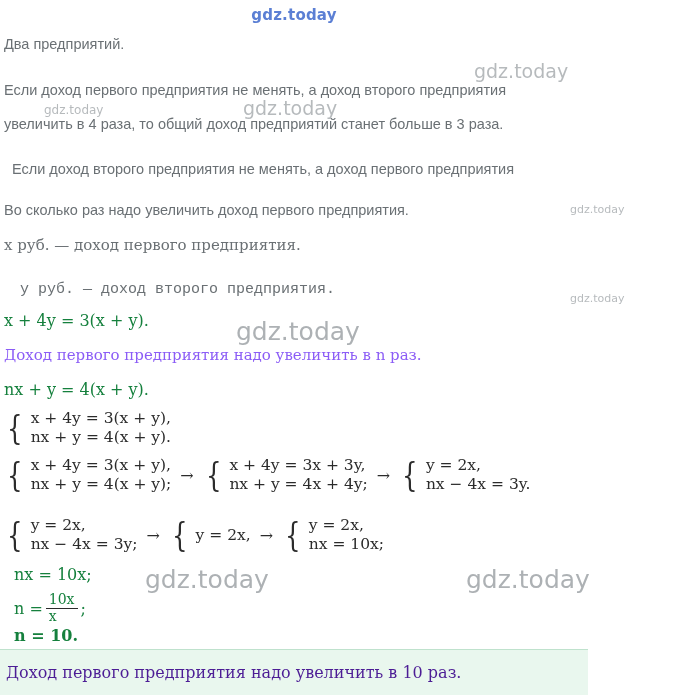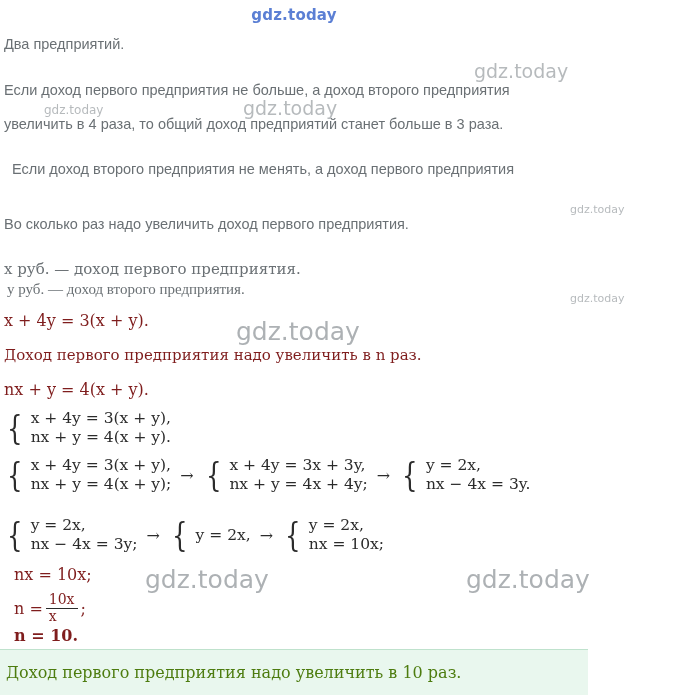--- a/index.html
+++ b/index.html
@@ -35,21 +35,21 @@
   .line {
     position: absolute;
     font-size: 14.5px;
     color: #6a7074;
     white-space: nowrap;
   }
   .math {
     position: absolute;
     font-family: "DejaVu Serif", serif;
     font-size: 16px;
-    color: #7f1d1d;
+    color: #15803d;
     white-space: nowrap;
   }
   .sys {
     position: absolute;
     font-family: "DejaVu Serif", serif;
     font-size: 15.5px;
     color: #2b2b2b;
     display: flex;
     align-items: center;
     white-space: nowrap;
@@ -98,21 +98,21 @@
     background: #e9f7ee;
     border-top: 1px solid #bfe2cd;
     display: flex;
     align-items: center;
     padding-left: 6px;
     box-sizing: border-box;
   }
   .answer-text {
     font-family: "DejaVu Serif", serif;
     font-size: 16px;
-    color: #4d7c0f;
+    color: #4c1d95;
     white-space: nowrap;
   }
   .wm {
     position: absolute;
     color: #7b8287;
     opacity: 0.55;
     font-family: "DejaVu Sans", sans-serif;
     white-space: nowrap;
     pointer-events: none;
   }
@@ -132,31 +132,31 @@
   }
 </style>
 </head>
 <body>
 
 <div class="page">
 
   <div class="wm-top">gdz.today</div>
 
   <div class="line" style="left:4px; top:36px;">Два предприятий.</div>
-  <div class="line" style="left:4px; top:82px;">Если доход первого предприятия не больше, а доход второго предприятия</div>
+  <div class="line" style="left:4px; top:82px;">Если доход первого предприятия не менять, а доход второго предприятия</div>
   <div class="line" style="left:4px; top:116px;">увеличить в 4 раза, то общий доход предприятий станет больше в 3 раза.</div>
   <div class="line" style="left:12px; top:161px;">Если доход второго предприятия не менять, а доход первого предприятия</div>
-  <div class="line" style="left:4px; top:216px;">Во сколько раз надо увеличить доход первого предприятия.</div>
-
-  <div class="line" style="left:4px; top:236px; font-family:'DejaVu Serif',serif; font-size:15px;margin-top:24px;">x руб. — доход первого предприятия.</div>
-  <div class="line" style="left:7px; top:281px; font-family:Liberation Serif, serif; font-size:15px;">y руб. — доход второго предприятия.</div>
+  <div class="line" style="left:4px; top:202px;">Во сколько раз надо увеличить доход первого предприятия.</div>
+
+  <div class="line" style="left:4px; top:236px; font-family:'DejaVu Serif',serif; font-size:15px;">x руб. — доход первого предприятия.</div>
+  <div class="line" style="left:20px; top:281px; font-family:Liberation Mono, monospace; font-size:15px;">y руб. — доход второго предприятия.</div>
 
   <div class="math" style="left:4px; top:311px;">x + 4y = 3(x + y).</div>
 
-  <div class="line" style="left:4px; top:346px; color:#7f1d1d; font-family:'DejaVu Serif',serif; font-size:15px;">Доход первого предприятия надо увеличить в n раз.</div>
+  <div class="line" style="left:4px; top:346px; color:#8b5cf6; font-family:'DejaVu Serif',serif; font-size:15px;">Доход первого предприятия надо увеличить в n раз.</div>
 
   <div class="math" style="left:4px; top:380px;">nx + y = 4(x + y).</div>
 
   <div class="sys" style="left:4px; top:409px;">
     <span class="brace">{</span>
     <span class="rows">
       <span style="display:block;">x + 4y = 3(x + y),</span>
       <span style="display:block;">nx + y = 4(x + y).</span>
     </span>
   </div>

